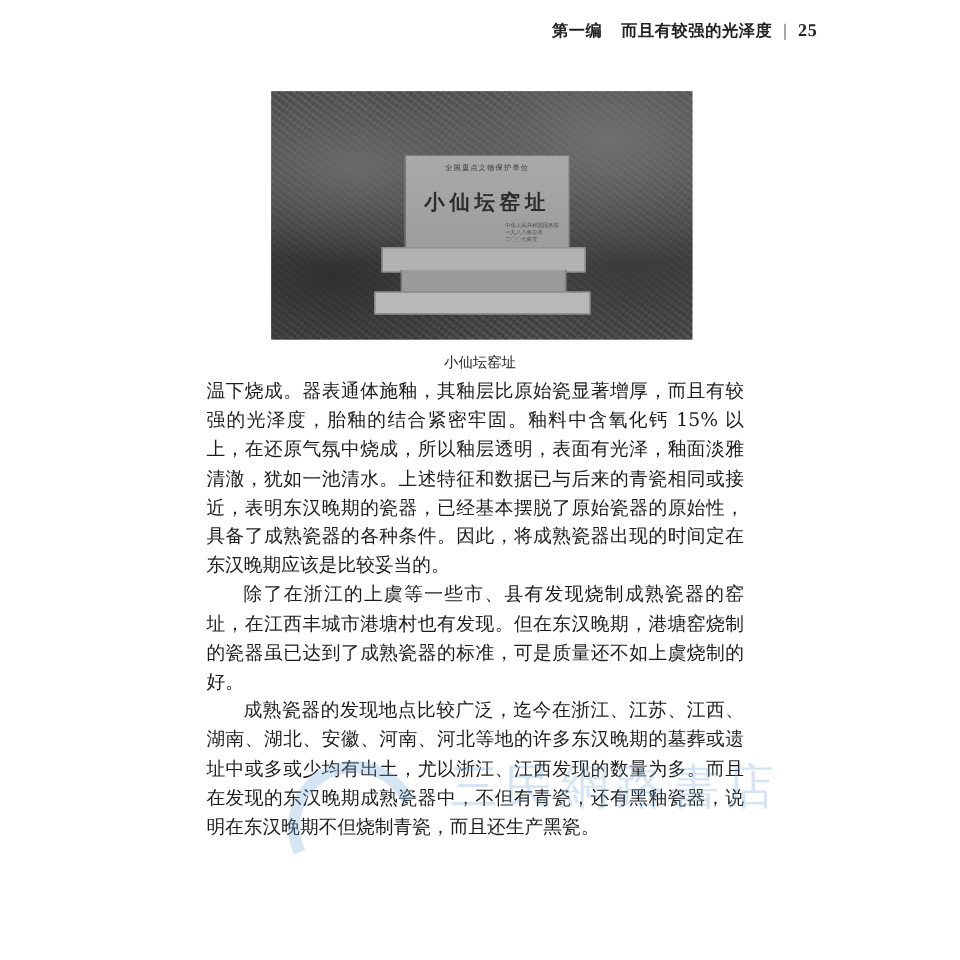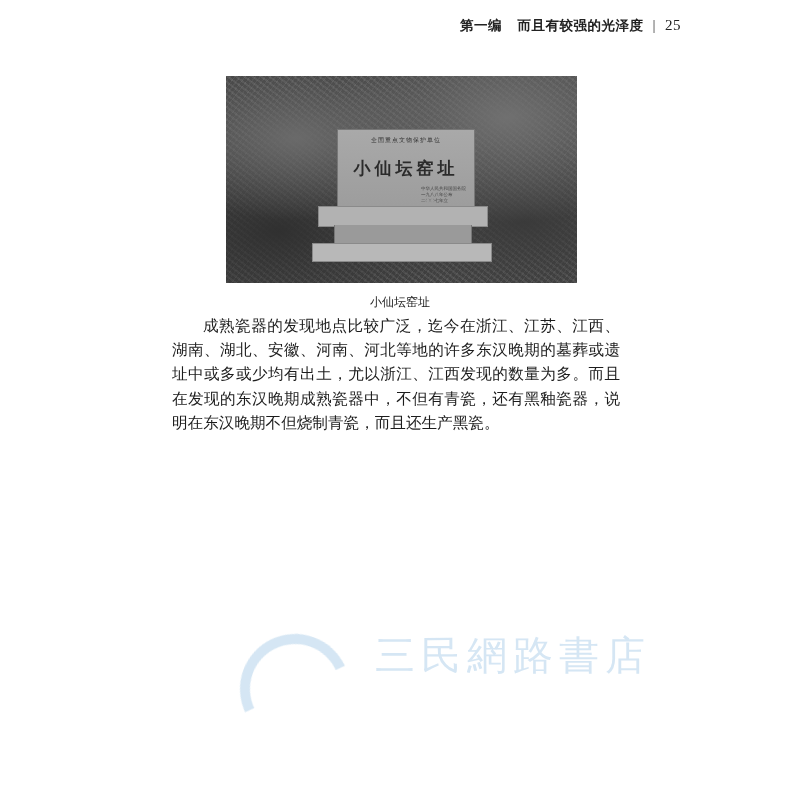--- a/index.html
+++ b/index.html
@@ -1,21 +1,21 @@
 <!DOCTYPE html>
 <html><head>
 <meta charset="utf-8">
 <style>
   html, body { margin:0; padding:0; background:#ffffff; }
   body { width:800px; height:800px; position:relative; overflow:hidden;
          font-family:"DejaVu Serif","Liberation Serif",serif; color:#1a1a1a; }
   .running-head { position:absolute; top:17px; left:460px; font-size:13.5px; font-weight:bold;
                   color:#222; white-space:nowrap; letter-spacing:0.5px; }
   .running-head .sep { font-weight:normal; color:#777; margin:0 3px; }
-  .running-head .page { font-weight:normal; font-family:"Liberation Serif",serif; font-size:15px; }
+  .running-head .page { font-weight:bold; font-family:"Liberation Serif",serif; font-size:15px; }
   .photo { position:absolute; left:226px; top:76px; width:351px; height:207px; overflow:hidden;
            background:
              radial-gradient(ellipse at 20% 30%, #6a6a6a 0%, transparent 40%),
              radial-gradient(ellipse at 80% 20%, #707070 0%, transparent 45%),
              radial-gradient(ellipse at 85% 70%, #3a3a3a 0%, transparent 40%),
              radial-gradient(ellipse at 15% 75%, #303030 0%, transparent 45%),
              repeating-linear-gradient(37deg, rgba(255,255,255,0.07) 0 2px, rgba(0,0,0,0.08) 2px 5px),
              repeating-linear-gradient(-52deg, rgba(255,255,255,0.05) 0 1px, rgba(0,0,0,0.07) 1px 4px),
              #4d4d4d; }
   .stele { position:absolute; left:111px; top:53px; width:136px; height:82px;
@@ -58,19 +58,21 @@
     </div>
   </div>
   <div class="base1"></div>
   <div class="base2"></div>
   <div class="base3"></div>
 </div>
 
 <div class="caption">小仙坛窑址</div>
 
 <div class="body">
+  <p>温下烧成。器表通体施釉，其釉层比原始瓷显著增厚，而且有较强的光泽度，胎釉的结合紧密牢固。釉料中含氧化钙 15% 以上，在还原气氛中烧成，所以釉层透明，表面有光泽，釉面淡雅清澈，犹如一池清水。上述特征和数据已与后来的青瓷相同或接近，表明东汉晚期的瓷器，已经基本摆脱了原始瓷器的原始性，具备了成熟瓷器的各种条件。因此，将成熟瓷器出现的时间定在东汉晚期应该是比较妥当的。</p>
+  <p class="indent">除了在浙江的上虞等一些市、县有发现烧制成熟瓷器的窑址，在江西丰城市港塘村也有发现。但在东汉晚期，港塘窑烧制的瓷器虽已达到了成熟瓷器的标准，可是质量还不如上虞烧制的好。</p>
   <p class="indent">成熟瓷器的发现地点比较广泛，迄今在浙江、江苏、江西、湖南、湖北、安徽、河南、河北等地的许多东汉晚期的墓葬或遗址中或多或少均有出土，尤以浙江、江西发现的数量为多。而且在发现的东汉晚期成熟瓷器中，不但有青瓷，还有黑釉瓷器，说明在东汉晚期不但烧制青瓷，而且还生产黑瓷。</p>
 </div>
 
 <div class="watermark">
   <div class="wm-logo"></div>
   <div class="wm-text">三民網路書店</div>
 </div>
 
 </body></html>

